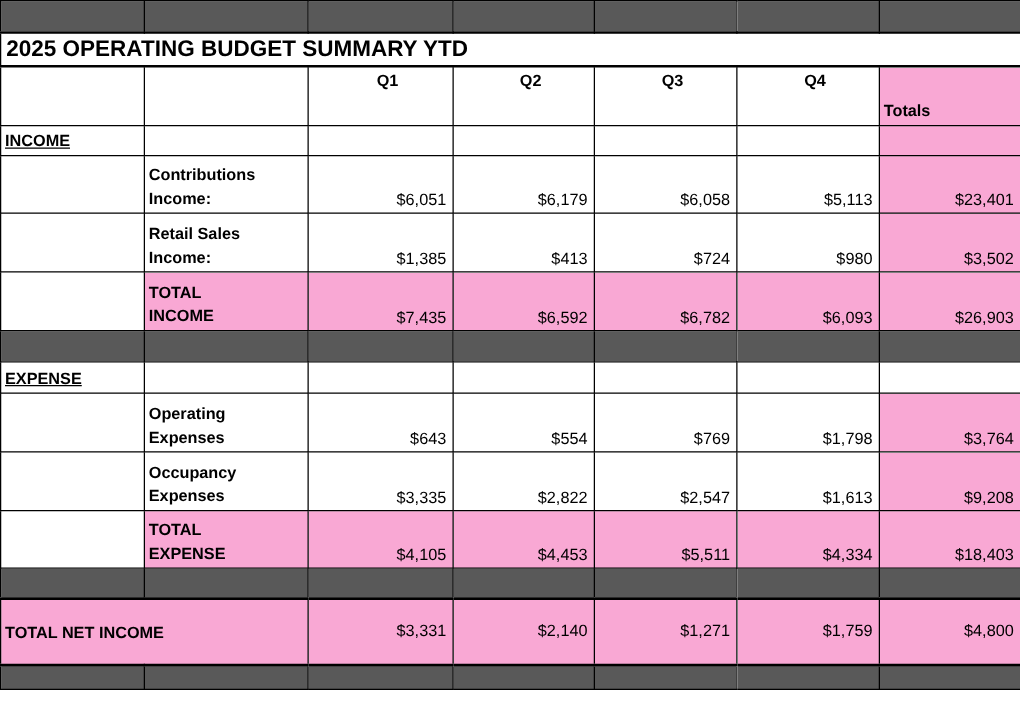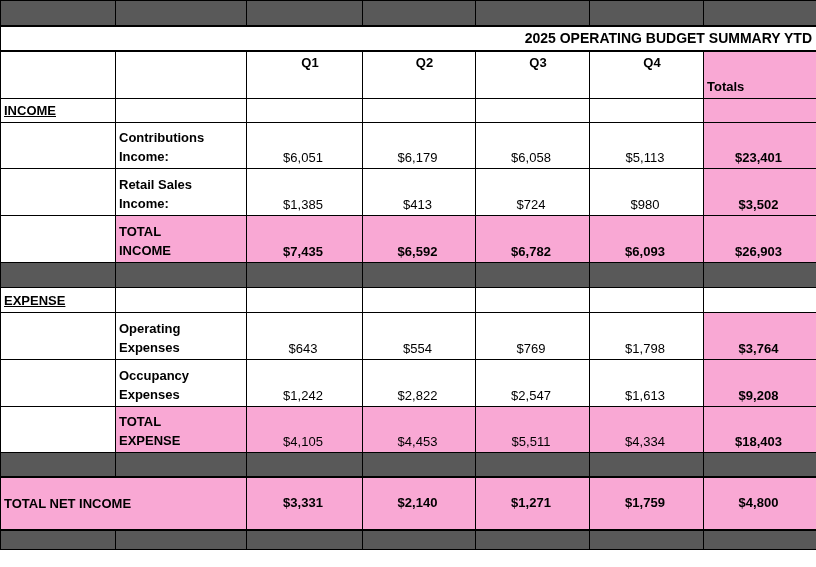--- a/index.html
+++ b/index.html
@@ -2,27 +2,27 @@
 <html><head>
 <meta charset="utf-8">
 <style>
   html,body{margin:0;padding:0;background:#fff;}
   body{font-family:"Liberation Sans", sans-serif; color:#000;}
   table{border-collapse:collapse; table-layout:fixed; width:816px;}
   td{border:1px solid #000; font-size:13px; padding:0; overflow:hidden; vertical-align:bottom;}
   tr.r-dark td{background:#595959;}
   td.blue{background:#f9a8d4;}
   tr.r-title td{border-left:1px solid #000; border-right:1px solid #000; border-top:2px solid #000; border-bottom:2px solid #000;}
-  .title-cell{font-weight:bold; font-size:14px; padding:2px 4px; vertical-align:middle;text-align:right;}
+  .title-cell{font-weight:bold; font-size:18px; padding:2px 4px; vertical-align:middle;}
   .qhead{font-weight:bold; text-align:center; vertical-align:top; padding-top:3px;padding-left:11px;}
   .tothead{font-weight:bold; text-align:left; vertical-align:bottom; padding:0 3px 4px 3px;}
   .seclabel{font-weight:bold; text-decoration:underline; vertical-align:middle; padding:1px 3px;}
   .rowlabel{font-weight:bold; white-space:pre-line; padding:2px 2px 2px 3px; line-height:1.42; vertical-align:bottom;}
-  .num{text-align:center; padding:2px 5px 3px 2px; vertical-align:bottom;}
-  .bold{font-weight:bold;}
+  .num{text-align:right; padding:2px 5px 3px 2px; vertical-align:bottom;}
+  .bold{font-weight:normal;}
   tr.r-net td{border-top:2px solid #000; border-bottom:2px solid #000;}
   .netlabel{font-weight:bold; vertical-align:middle; padding:18px 3px;}
   tr.r-net td.num{vertical-align:middle;}
   
   tr.h25{height:25px;} tr.h24{height:24px;} tr.h48{height:48px;}
   tr.h46{height:46px;} tr.h47{height:47px;} tr.h20{height:20px;}
 </style>
 </head>
 <body>
 
@@ -134,21 +134,21 @@
     <td class="num">$554</td>
     <td class="num">$769</td>
     <td class="num">$1,798</td>
     <td class="num bold blue">$3,764</td>
   </tr>
 
   <tr class="h47">
     <td></td>
     <td class="rowlabel">Occupancy
 Expenses</td>
-    <td class="num">$1,242</td>
+    <td class="num">$3,335</td>
     <td class="num">$2,822</td>
     <td class="num">$2,547</td>
     <td class="num">$1,613</td>
     <td class="num bold blue">$9,208</td>
   </tr>
 
   <tr class="h46">
     <td></td>
     <td class="rowlabel blue">TOTAL
 EXPENSE</td>

